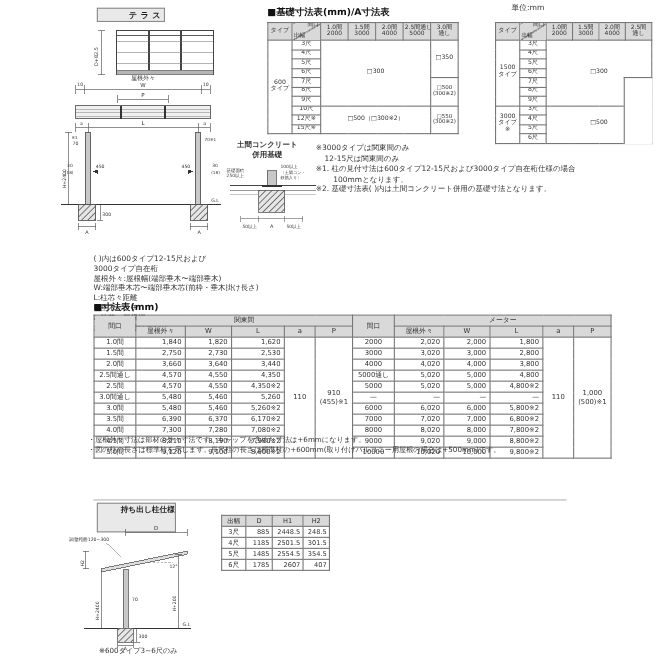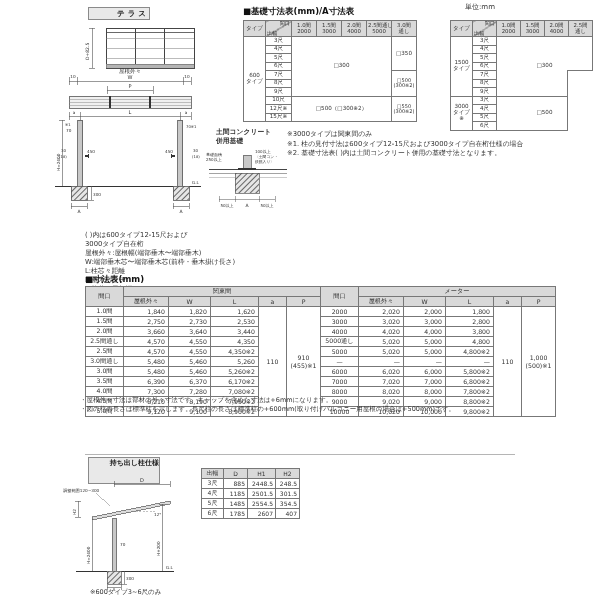--- a/index.html
+++ b/index.html
@@ -311,21 +311,21 @@
           <td>5尺</td>
         </tr>
     <tr>
           <td>6尺</td>
         </tr>
   </tbody>
     </table>
   <div class="cut-overlay" style="left:117px;top:50px;width:26px;height:61px"></div>
 </div>
 
-<div class="abs bold" style="left:216px;top:128px;width:76px;font-size:6.8px;line-height:8.5px">
+<div class="abs bold" style="left:205px;top:128px;width:76px;text-align:center;font-size:6.8px;line-height:8.5px">
   <div>土間コンクリート</div>
   <div>併用基礎</div>
 </div>
 <svg class="abs" style="left:205px;top:147px" width="86" height="70" viewBox="0 0 86 70">
   <defs>
     <pattern id="h2" width="4" height="4" patternUnits="userSpaceOnUse" patternTransform="rotate(45)">
       <rect width="4" height="4" fill="#e6e6e6"></rect>
       <line x1="0" y1="0" x2="0" y2="4" stroke="#666" stroke-width="1.2"></line>
     </pattern>
   </defs>
@@ -350,21 +350,23 @@
     <line x1="54" y1="49" x2="54" y2="55"></line>
       <line x1="70" y1="49" x2="70" y2="55"></line>
   </g>
   <text x="22" y="60" font-size="4" text-anchor="middle">50以上</text>
   <text x="42" y="60" font-size="4.5" text-anchor="middle">A</text>
   <text x="62" y="60" font-size="4" text-anchor="middle">50以上</text>
 </svg>
 
 <div class="abs note-lines" style="left:287px;top:130px;font-size:6.8px;line-height:9.5px">
   <div>※3000タイプは関東間のみ</div>
+  <div class="indent1">12-15尺は関東間のみ</div>
   <div>※1. 柱の見付寸法は600タイプ12-15尺および3000タイプ自在桁仕様の場合</div>
+  <div class="indent2">100mmとなります。</div>
   <div>※2. 基礎寸法表( )内は土間コンクリート併用の基礎寸法となります。</div>
 </div>
 
 <div class="abs sec-title" style="left:85px;top:274px;font-size:8.5px">■寸法表(mm)</div>
 <table class="abs d-tab" style="left:85px;top:286px;width:470px">
   <colgroup>
     <col style="width:38px">
       <col style="width:45px">
       <col style="width:42px">
       <col style="width:48px">

